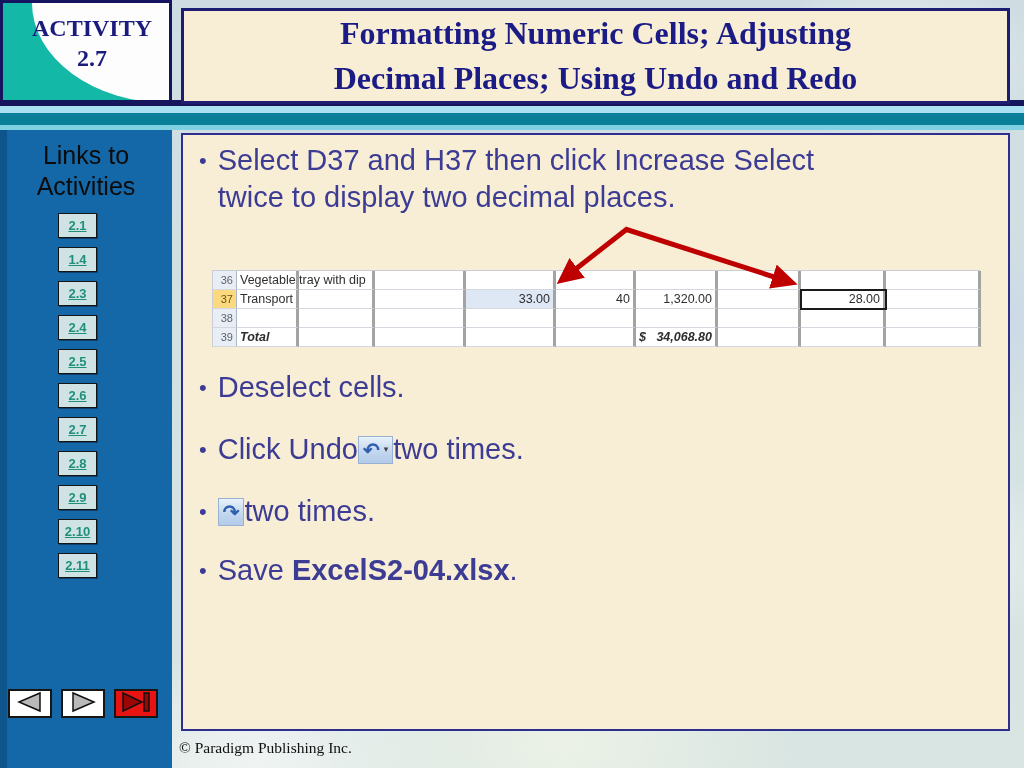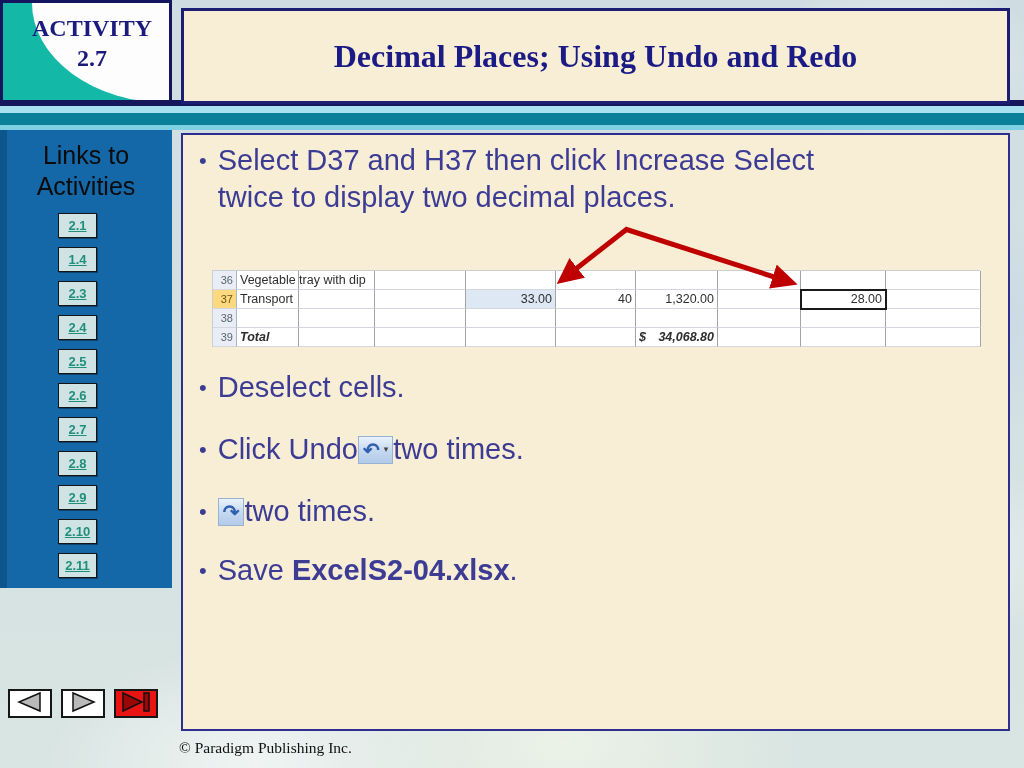--- a/index.html
+++ b/index.html
@@ -11,21 +11,21 @@
     background-image:
       radial-gradient(ellipse 220px 130px at 88% 8%,  rgba(255,255,255,.55), transparent 65%),
       radial-gradient(ellipse 260px 170px at 96% 42%, rgba(196,210,234,.5), transparent 65%),
       radial-gradient(ellipse 240px 150px at 90% 72%, rgba(255,255,255,.55), transparent 65%),
       radial-gradient(ellipse 340px 170px at 55% 97%, rgba(242,246,232,.75), transparent 70%),
       radial-gradient(ellipse 300px 160px at 25% 99%, rgba(255,255,255,.6), transparent 70%),
       linear-gradient(180deg,#cfdde2,#d9e5e2);
   }
   
   .sidebar {
-    position:absolute; left:0; top:0; width:172px; height:588px;
+    position:absolute; left:0; top:0; width:172px; height:768px;
     background:linear-gradient(90deg,#0e558c 0 7px,#1568a8 7px);
   }
   .activity-box {
     position:absolute; left:0; top:0; width:172px; height:106px;
     background:#14b8a6; border:3px solid #14145f; overflow:hidden;
   }
   .activity-curve {
     position:absolute; right:0; top:0; width:137px; height:100%;
     background:#fdfdfd; border-bottom-left-radius:100% 100%;
   }
@@ -94,21 +94,21 @@
   .sheet {
     position:absolute; left:29px; top:135px; width:768px;
     display:grid;
     grid-template-columns:24px 62px 76px 91px 90px 80px 82px 83px 85px 95px;
     grid-auto-rows:19px;
     background:#ffffff;
     border-top:1px solid #c9ced6; border-left:1px solid #c9ced6;
     font-size:12.5px; color:#2e2e2e;
   }
   .cell {
-    border-right:1px solid #a3a3a3; border-bottom:1px solid #d4d8de;
+    border-right:3px solid #a3a3a3; border-bottom:1px solid #d4d8de;
     padding:0 3px; display:flex; align-items:center; overflow:visible; white-space:nowrap;
   }
   .cell.hdr { background:#e9eef6; color:#5a6470; font-size:11px; justify-content:flex-end; border-right:1px solid #aab6c6; }
   .cell.hdr.sel { background:#fcd87f; color:#6b5316; }
   .cell .spill { position:relative; z-index:2; }
   .cell.num { justify-content:flex-end; }
   .cell.selfill { background:#dee8f4; }
   .cell.active { outline:2px solid #1a1a1a; outline-offset:-1px; z-index:3; }
   .cell.totalrow { font-weight:bold; font-style:italic; }
   .cell.acct { justify-content:space-between; font-weight:bold; font-style:italic; }
@@ -173,20 +173,21 @@
     <div class="activity-curve"></div>
     <div class="activity-text">
       <div>ACTIVITY</div>
       <div>2.7</div>
     </div>
   </div>
 
   <div class="stripe"></div>
 
   <div class="title-box">
+    <div>Formatting Numeric Cells; Adjusting</div>
     <div>Decimal Places; Using Undo and Redo</div>
   </div>
 
   <div class="content-box">
 
     <div class="bullet-row b1">
       <span class="bullet-marker">•</span>
       <span>
         <span style="display:block">Select D37 and H37 then click Increase Select</span>
         <span style="display:block">twice to display two decimal places.</span>

